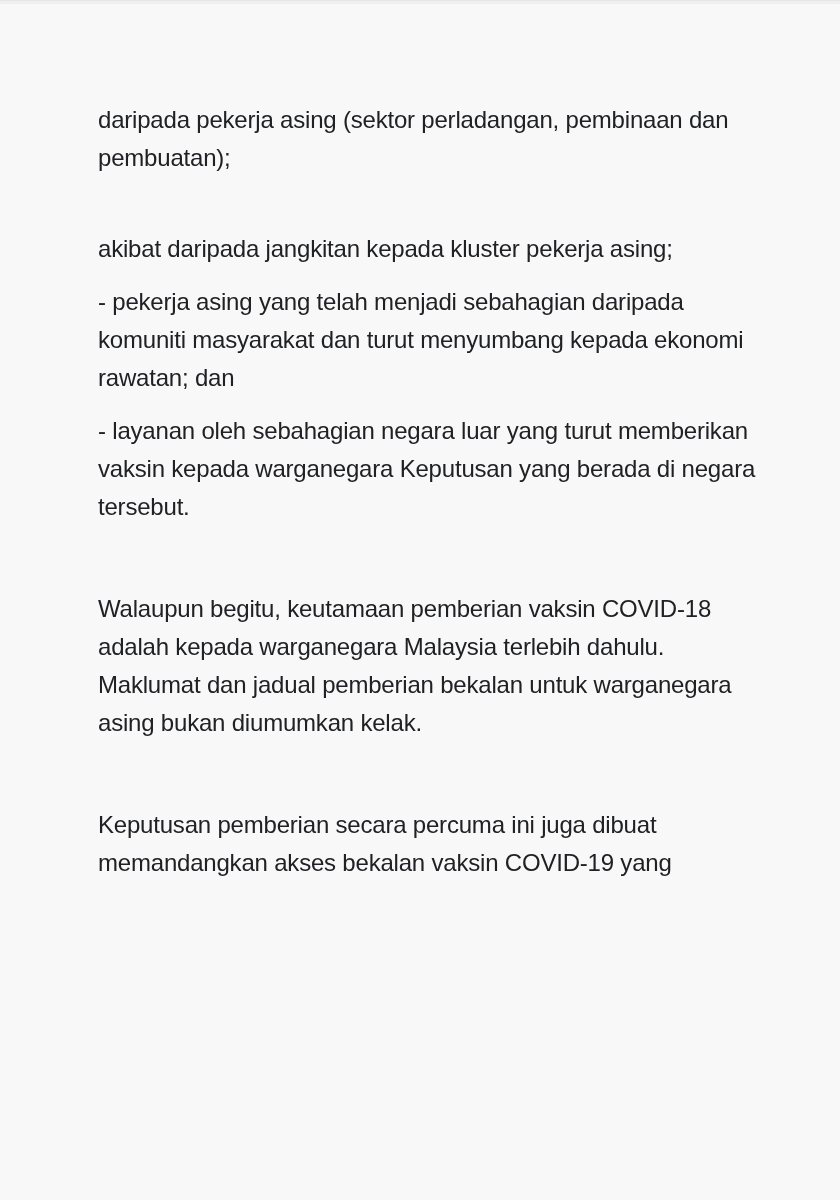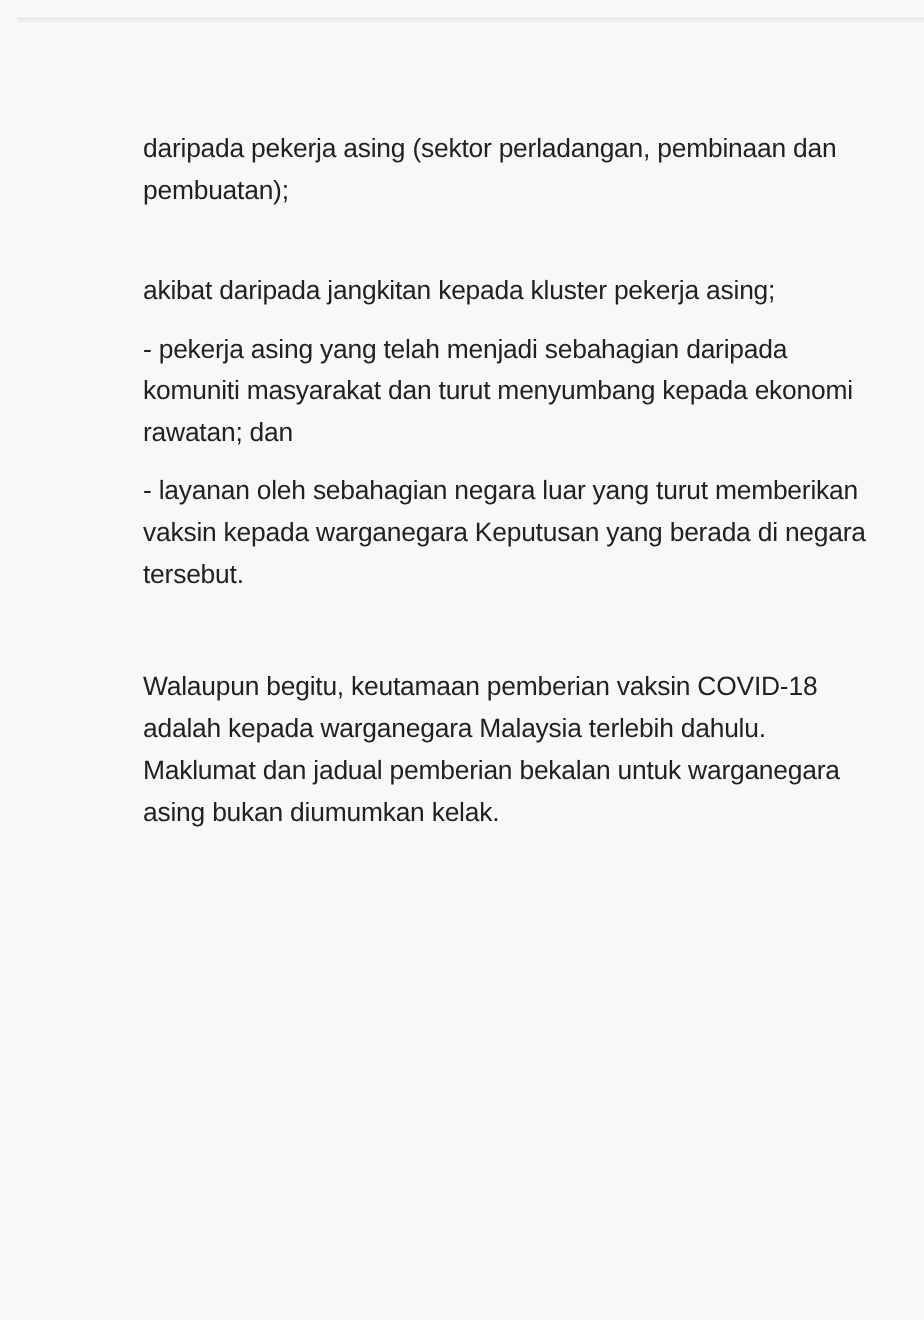--- a/index.html
+++ b/index.html
@@ -1,15 +1,15 @@
 <!DOCTYPE html>
 <html><head>
 <meta charset="utf-8">
 <style>
-  * { margin: 16px; padding: 0; box-sizing: border-box; }
+  * { margin: 0; padding: 0; box-sizing: border-box; }
   html, body {
     width: 840px;
     height: 1200px;
     overflow: hidden;
   }
   body {
     background: #f8f8f8;
     font-family: "Liberation Sans", sans-serif;
   }
   .top-edge {
@@ -71,14 +71,18 @@
   </p>
 
 
   <p class="para gap-large">
     <span class="line">Walaupun begitu, keutamaan pemberian vaksin COVID-18</span><br>
     <span class="line">adalah kepada warganegara Malaysia terlebih dahulu.</span><br>
     <span class="line">Maklumat dan jadual pemberian bekalan untuk warganegara</span><br>
     <span class="line">asing bukan diumumkan kelak.</span>
   </p>
 
+  <p class="para gap-large">
+    <span class="line">Keputusan pemberian secara percuma ini juga dibuat</span><br>
+    <span class="line">memandangkan akses bekalan vaksin COVID-19 yang</span>
+  </p>
 
 </main>
 
 </body></html>

